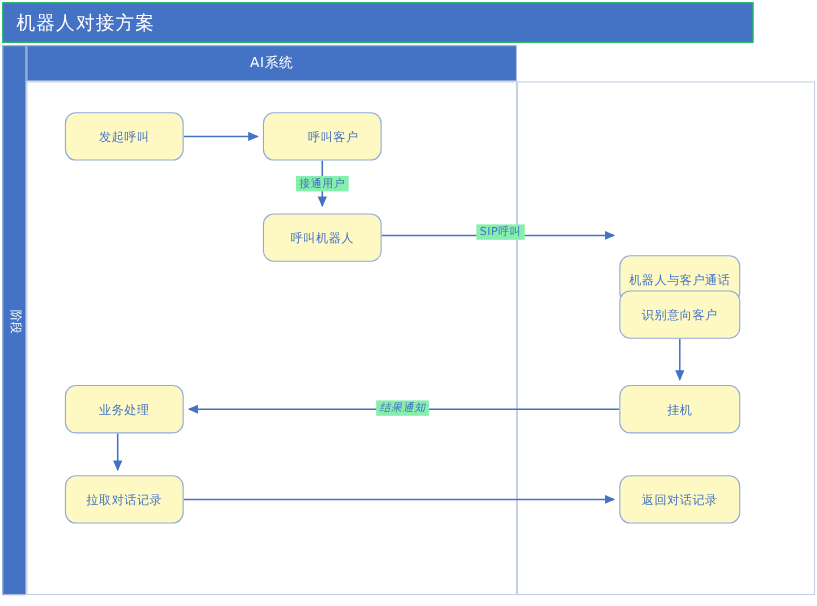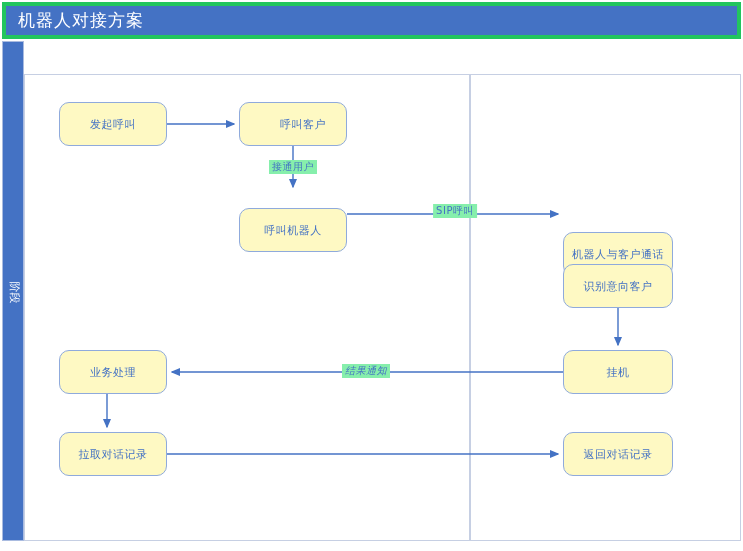--- a/index.html
+++ b/index.html
@@ -19,24 +19,24 @@
     width: 743px;
     height: 551px;
     background: #ffffff;
   }
 
   
   .title-bar {
     position: absolute;
     left: 2px;
     top: 2px;
-    width: 739px;
+    width: 683px;
     height: 37px;
     background: #4472C4;
-    border: 4px solid #22c55e;
+    border: 1px solid #22c55e;
     box-sizing: border-box;
     display: flex;
     align-items: center;
   }
   .title-text {
     color: #ffffff;
     font-size: 17px;
     letter-spacing: 1px;
     padding-left: 12px;
     white-space: nowrap;
@@ -149,20 +149,21 @@
   <div class="title-bar">
     <div class="title-text">机器人对接方案</div>
   </div>
 
   <div class="phase-band">
     <div class="phase-label">
       <span>阶段</span>
     </div>
   </div>
 
+  <div class="lane-head left">AI系统</div>
 
   <div class="lane-body left"></div>
   <div class="lane-body right"></div>
 
   <svg id="connectors" viewBox="0 0 743 551" xmlns="http://www.w3.org/2000/svg">
     <defs>
       <marker id="arrowhead" markerWidth="7" markerHeight="7" refX="6" refY="3" orient="auto" markerUnits="strokeWidth">
         <path d="M0,0 L7,3 L0,6 Z" fill="#4472C4"></path>
       </marker>
     </defs>
@@ -174,21 +175,21 @@
         <path d="M 618 308 L 618 345" marker-end="url(#arrowhead)"></path>
         <path d="M 563 372 L 172 372" marker-end="url(#arrowhead)"></path>
         <path d="M 107 394 L 107 427" marker-end="url(#arrowhead)"></path>
         <path d="M 167 454 L 558 454" marker-end="url(#arrowhead)"></path>
       </g>
   </svg>
 
   <div id="node-layer">
       <div class="node" style="left: 59px; top: 102px; width: 108px; height: 44px;">发起呼叫</div>
       <div class="node" style="left: 239px; top: 102px; width: 108px; height: 44px; padding-left: 20px;">呼叫客户</div>
-      <div class="node" style="left: 239px; top: 208px; width: 108px; height: 44px;">呼叫机器人</div>
+      <div class="node" style="left: 239px; top: 194px; width: 108px; height: 44px;">呼叫机器人</div>
       <div class="node" style="left: 563px; top: 192px; width: 110px; height: 44px; margin-top: 40px;">机器人与客户通话</div>
       <div class="node" style="left: 563px; top: 264px; width: 110px; height: 44px;">识别意向客户</div>
       <div class="node" style="left: 563px; top: 350px; width: 110px; height: 44px;">挂机</div>
       <div class="node" style="left: 59px; top: 350px; width: 108px; height: 44px;">业务处理</div>
       <div class="node" style="left: 59px; top: 432px; width: 108px; height: 44px;">拉取对话记录</div>
       <div class="node" style="left: 563px; top: 432px; width: 110px; height: 44px;">返回对话记录</div>
       <div class="edge-label" style="left: 293px; top: 167px;">接通用户</div>
       <div class="edge-label" style="left: 455px; top: 211px;">SIP呼叫</div>
       <div class="edge-label" style="left: 366px; top: 371px; font-style: italic;">结果通知</div>
     </div>

